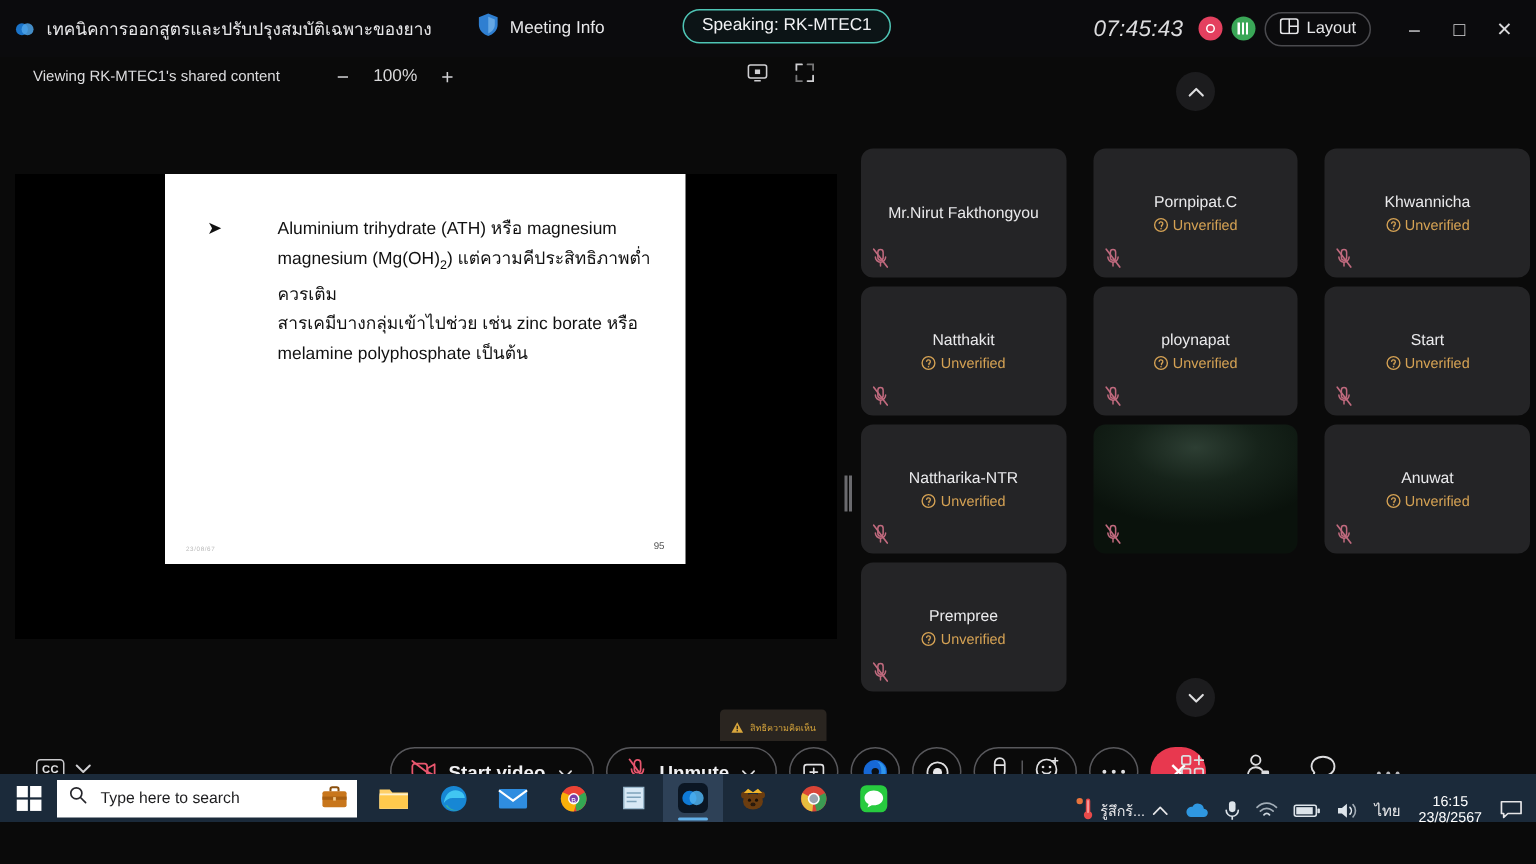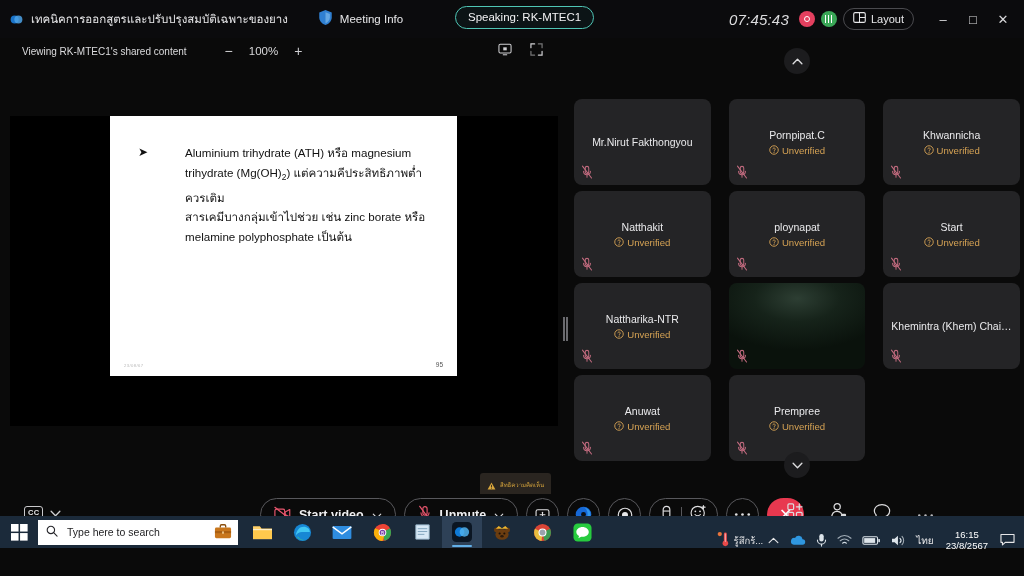--- a/index.html
+++ b/index.html
@@ -211,21 +211,21 @@
   </div>
 
   <div class="stage">
     <div class="share-frame">
       <div class="slide">
         <div class="slide-body">
           <div class="bullet-row">
             <div class="bullet-mark">➤</div>
             <div class="bullet-text">
               <span>Aluminium trihydrate (ATH) </span><span>หรือ</span><span> magnesium</span><br>
-              <span>trihydrate (Mg(OH)</span><span class="sub">2</span><span>) แต่ความคีประสิทธิภาพต่ำ ควรเติม</span><br>
+              <span>magnesium (Mg(OH)</span><span class="sub">2</span><span>) แต่ความคีประสิทธิภาพต่ำ ควรเติม</span><br>
               <span>สารเคมีบางกลุ่มเข้าไปช่วย เช่น </span><span>zinc borate </span><span>หรือ</span><br>
               <span>melamine polyphosphate </span><span>เป็นต้น</span>
             </div>
           </div>
         </div>
         <div class="slide-foot">
           <span class="foot-left">23/08/67</span>
           <span class="foot-page">95</span>
         </div>
       </div>
@@ -358,29 +358,20 @@
             <span>Unverified</span>
           </div>
           <span class="mic-off"><svg width="12" height="14" viewBox="0 0 13 15">
               <path d="M6.5 1.4a1.9 1.9 0 0 1 1.9 1.9v3.9a1.9 1.9 0 0 1-3.8 0V3.3A1.9 1.9 0 0 1 6.5 1.4z" fill="none" stroke="#c06a7e" stroke-width="1.1"></path>
               <path d="M2.8 6.8a3.7 3.7 0 0 0 7.4 0" fill="none" stroke="#c06a7e" stroke-width="1.1" stroke-linecap="round"></path>
               <line x1="6.5" y1="10.5" x2="6.5" y2="13.3" stroke="#c06a7e" stroke-width="1.1" stroke-linecap="round"></line>
               <line x1="1.6" y1="1.1" x2="11.4" y2="14" stroke="#c06a7e" stroke-width="1.2" stroke-linecap="round"></line>
             </svg></span>
         </div>
         <div class="tile video">
-          <span class="mic-off"><svg width="12" height="14" viewBox="0 0 13 15">
-              <path d="M6.5 1.4a1.9 1.9 0 0 1 1.9 1.9v3.9a1.9 1.9 0 0 1-3.8 0V3.3A1.9 1.9 0 0 1 6.5 1.4z" fill="none" stroke="#c06a7e" stroke-width="1.1"></path>
-              <path d="M2.8 6.8a3.7 3.7 0 0 0 7.4 0" fill="none" stroke="#c06a7e" stroke-width="1.1" stroke-linecap="round"></path>
-              <line x1="6.5" y1="10.5" x2="6.5" y2="13.3" stroke="#c06a7e" stroke-width="1.1" stroke-linecap="round"></line>
-              <line x1="1.6" y1="1.1" x2="11.4" y2="14" stroke="#c06a7e" stroke-width="1.2" stroke-linecap="round"></line>
-            </svg></span>
-        </div>
-        <div class="tile">
-          <div class="pname">Khemintra (Khem) Chaiy...</div>
           <span class="mic-off"><svg width="12" height="14" viewBox="0 0 13 15">
               <path d="M6.5 1.4a1.9 1.9 0 0 1 1.9 1.9v3.9a1.9 1.9 0 0 1-3.8 0V3.3A1.9 1.9 0 0 1 6.5 1.4z" fill="none" stroke="#c06a7e" stroke-width="1.1"></path>
               <path d="M2.8 6.8a3.7 3.7 0 0 0 7.4 0" fill="none" stroke="#c06a7e" stroke-width="1.1" stroke-linecap="round"></path>
               <line x1="6.5" y1="10.5" x2="6.5" y2="13.3" stroke="#c06a7e" stroke-width="1.1" stroke-linecap="round"></line>
               <line x1="1.6" y1="1.1" x2="11.4" y2="14" stroke="#c06a7e" stroke-width="1.2" stroke-linecap="round"></line>
             </svg></span>
         </div>
         <div class="tile">
           <div class="pname">Anuwat</div>
           <div class="unver">

